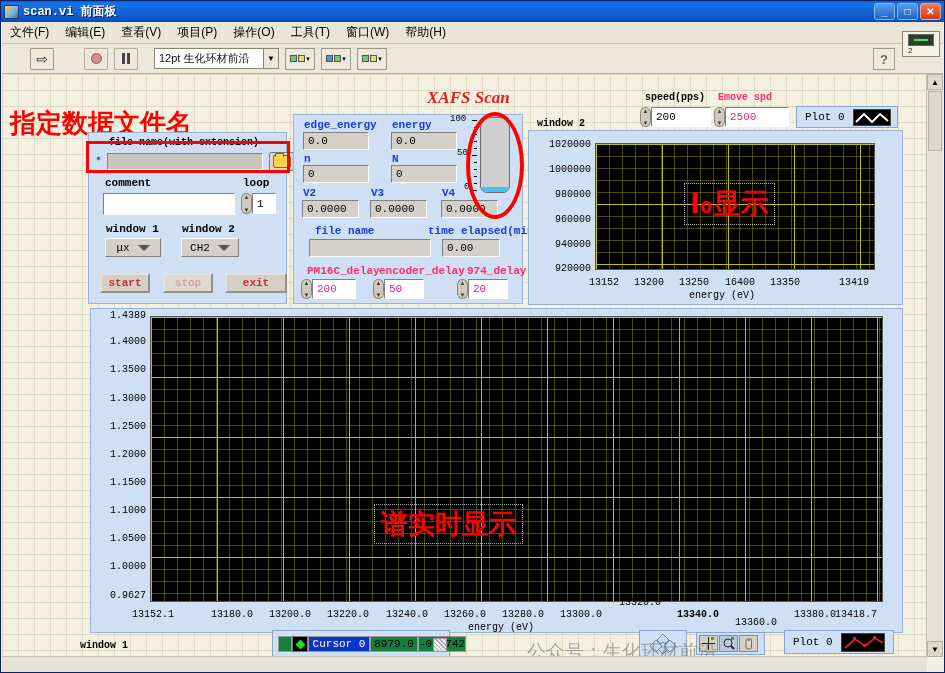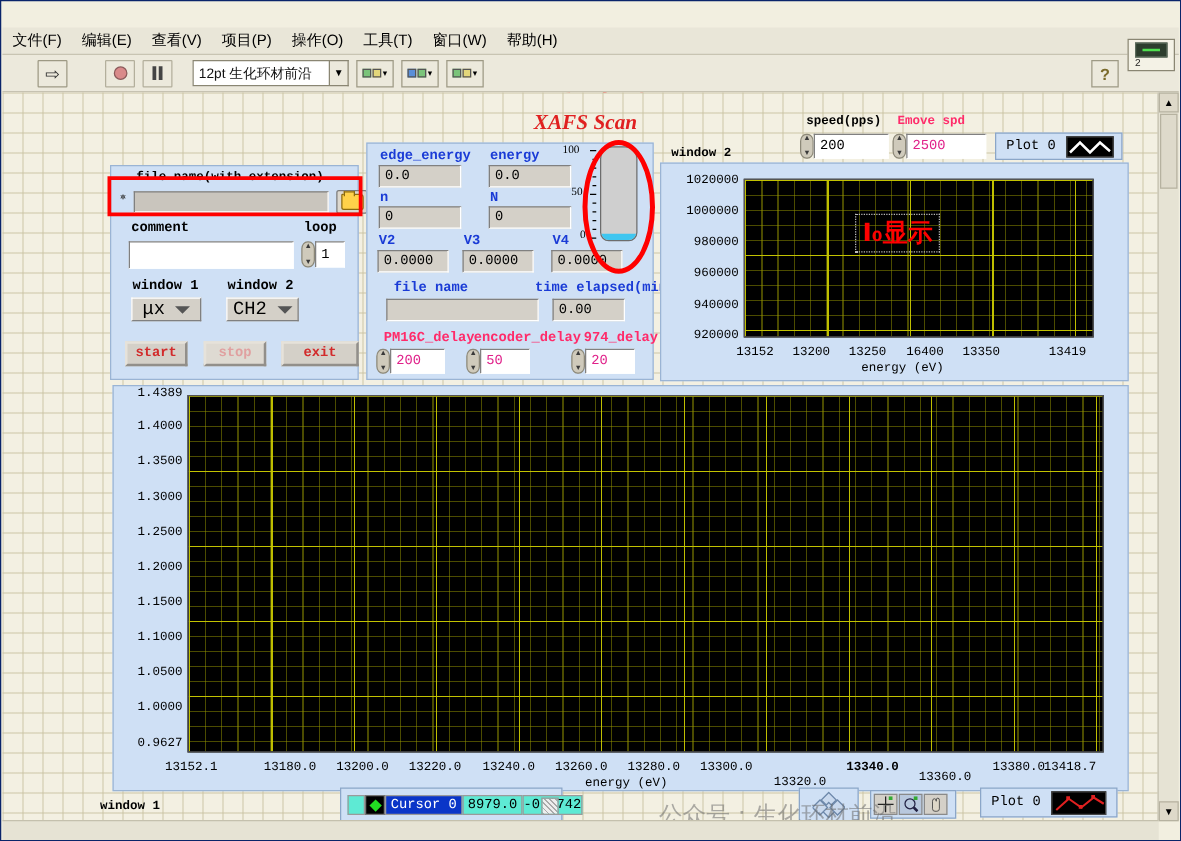--- a/index.html
+++ b/index.html
@@ -121,41 +121,41 @@
      border-left:1px solid #808080; border-right:1px solid #fff; border-bottom:1px solid #fff;
      font-family:"Liberation Mono", monospace; font-size:11px; color:#e0218a;
      display:flex; align-items:center; padding-left:4px; }
   .spin { position:absolute; width:11px; background:#cfcabb; border:1px solid #8c8878;
      border-radius:5px/6px; display:flex; flex-direction:column;
      align-items:center; justify-content:space-between; }
   .spin i { font-size:6px; line-height:6px; color:#3a3a3a; font-style:normal; }
   .ring { position:absolute; background:#d4d0c8; border:1px solid #808080;
      border-top-color:#fff; border-left-color:#fff;
      display:flex; align-items:center; justify-content:center; gap:8px;
-     font-family:"Liberation Mono", monospace; font-size:15px; color:#000; }
+     font-family:"Liberation Mono", monospace; font-size:11px; color:#000; }
   .ring .tri { width:0; height:0; border-left:6px solid transparent;
      border-right:6px solid transparent; border-top:6px solid #555; }
   .btn3d { position:absolute; background:#d4d0c8; border:2px outset #e6e2da;
      font-family:"Liberation Mono", monospace; font-size:11px; font-weight:bold;
      color:#d22b2b; display:flex; align-items:center; justify-content:center; }
   .btn3d.dis { color:#e0a0a0; background:#dedad2; }
   .folderbtn { position:absolute; background:#dcd8cf; border:1px solid #7b7b7b;
      border-radius:2px; display:flex; align-items:center; justify-content:center; }
   .folder { width:18px; height:13px; background:#ffd24a; border:1px solid #8a6a10;
      border-radius:1px 3px 2px 2px; position:relative; }
   .folder:after { content:''; position:absolute; left:1px; top:-3px; width:7px; height:3px;
      background:#ffd24a; border:1px solid #8a6a10; border-bottom:none; }
   .pathicon { position:absolute; width:11px; font-family:"Liberation Mono",monospace;
      font-size:8px; color:#333; line-height:8px; }
 
   
   .tank-body { position:absolute; background:#cfcfcf; border:1px solid #6d6d6d;
      border-radius:10px 10px 7px 7px; overflow:hidden; }
   .tank-fill { position:absolute; left:0; right:0; bottom:0; background:#3fc6f0; }
-  .tank-scale { position:absolute; font-family:Liberation Serif, serif;
+  .tank-scale { position:absolute; font-family:Liberation Mono, monospace;
      font-size:9px; color:#000; }
   .tick { position:absolute; background:#000; height:1px; }
 
   
   .graphframe { position:absolute; background:#cfe0f5; border:1px solid #9ab4d4; }
   .plotarea { position:absolute; background:#000;
      background-image:
        repeating-linear-gradient(to right, rgba(180,180,0,.55) 0 1px, transparent 1px 13px),
        repeating-linear-gradient(to bottom, rgba(180,180,0,.55) 0 1px, transparent 1px 13px);
      border:1px solid #555; }
@@ -174,21 +174,21 @@
      font-size:10px; color:#000; white-space:nowrap; }
   .plotlegend { position:absolute; background:#cfe0f5; border:1px solid #8ba6c8;
      display:flex; align-items:center; }
   .plotlegend .nm { font-family:"Liberation Mono", monospace; font-size:11px;
      color:#000; padding:0 8px; }
   .plotlegend .sw { background:#000; border:1px solid #444; }
 
   
   .curleg { position:absolute; background:#cfe0f5; border:1px solid #8ba6c8; }
   .curleg-row { position:absolute; display:flex; align-items:center; }
-  .cur-cell { background:#5eead4; border:1px solid #9a9a9a;
+  .cur-cell { background:#15803d; border:1px solid #9a9a9a;
      font-family:"Liberation Mono", monospace; font-size:11px; color:#000;
      display:flex; align-items:center; justify-content:center; height:16px; }
   .cur-name { background:#0a35c8; color:#fff; }
   .cur-mark { width:16px; height:16px; background:#000; border:1px solid #777;
      display:flex; align-items:center; justify-content:center; }
   .cur-mark i { display:block; width:7px; height:7px; background:#22dd22;
      transform:rotate(45deg); }
 
   
   .gpal { position:absolute; background:#cfe0f5; border:1px solid #8ba6c8;
@@ -200,20 +200,29 @@
      display:flex; align-items:center; justify-content:center; }
 
   .wmark { position:absolute; color:rgba(110,110,110,.55); font-size:19px;
      font-family:"DejaVu Sans", sans-serif; white-space:nowrap; }
 </style>
 </head>
 <body>
 
 <div id="app">
 
+  <div class="titlebar">
+    <div class="tb-icon"></div>
+    <div class="tb-title">scan.vi  前面板</div>
+    <div class="tb-btns">
+      <div class="tb-btn">_</div>
+      <div class="tb-btn">□</div>
+      <div class="tb-btn close">✕</div>
+    </div>
+  </div>
 
   <div class="menubar">
     <div class="menu-item">文件(F)</div>
     <div class="menu-item">编辑(E)</div>
     <div class="menu-item">查看(V)</div>
     <div class="menu-item">项目(P)</div>
     <div class="menu-item">操作(O)</div>
     <div class="menu-item">工具(T)</div>
     <div class="menu-item">窗口(W)</div>
     <div class="menu-item">帮助(H)</div>
@@ -257,20 +266,21 @@
   </div>
   <div class="ctx-btn" style="top:30px">
     <div class="ctx-scr">
         <i></i>
       </div>
     <div class="ctx-lbl">2</div>
   </div>
 
   <div class="canvas">
 
+    <div class="anno" style="left:8px; top:32px; font-size:26px;">指定数据文件名</div>
 
     <div class="anno" style="left:387px; top:-27px; font-size:23px;">采谱进程指示</div>
 
     <div class="anno" style="left:425px; top:14px; font-size:17px; font-style:italic; font-family:'Liberation Serif',serif; color:#e02020;">XAFS  Scan</div>
 
     <div class="lvpanel" style="left:86px; top:58px; width:199px; height:172px;">
 
       <div class="lbl black" style="left:20px; top:4px; font-size:10px;">file name(with extension)</div>
 
       <div class="pathicon" style="left:7px; top:22px;">
@@ -411,21 +421,21 @@
       <div class="ylab" style="left:0; top:132px;width:62px;">920000</div>
 
       <div class="xlab" style="left:60px;  top:146px;">13152</div>
       <div class="xlab" style="left:105px; top:146px;">13200</div>
       <div class="xlab" style="left:150px; top:146px;">13250</div>
       <div class="xlab" style="left:196px; top:146px;">16400</div>
       <div class="xlab" style="left:241px; top:146px;">13350</div>
       <div class="xlab" style="left:310px; top:146px;">13419</div>
       <div class="axtitle" style="left:160px; top:159px;">energy (eV)</div>
 
-      <div class="anno" style="left:155px; top:40px; font-size:20px; border:1px dotted #bbb; padding:1px 5px;">I₀显示</div>
+      <div class="anno" style="left:155px; top:52px; font-size:28px; border:1px dotted #bbb; padding:1px 5px;">I₀显示</div>
     </div>
 
     <div class="graphframe" style="left:88px; top:234px; width:813px; height:325px;">
       <div class="plotarea major" style="left:59px; top:7px; width:733px; height:286px;"></div>
 
       <div class="ylab" style="left:0; top:1px;   width:55px;">1.4389</div>
       <div class="ylab" style="left:0; top:27px;  width:55px;">1.4000</div>
       <div class="ylab" style="left:0; top:55px;  width:55px;">1.3500</div>
       <div class="ylab" style="left:0; top:84px;  width:55px;">1.3000</div>
       <div class="ylab" style="left:0; top:112px; width:55px;">1.2500</div>
@@ -437,28 +447,29 @@
       <div class="ylab" style="left:0; top:281px; width:55px;">0.9627</div>
 
       <div class="xlab" style="left:41px;  top:300px;text-align:right;">13152.1</div>
       <div class="xlab" style="left:120px; top:300px;">13180.0</div>
       <div class="xlab" style="left:178px; top:300px;">13200.0</div>
       <div class="xlab" style="left:236px; top:300px;">13220.0</div>
       <div class="xlab" style="left:295px; top:300px;">13240.0</div>
       <div class="xlab" style="left:353px; top:300px;">13260.0</div>
       <div class="xlab" style="left:411px; top:300px;">13280.0</div>
       <div class="xlab" style="left:469px; top:300px;">13300.0</div>
-      <div class="xlab" style="left:528px; top:312px;">13320.0</div>
+      <div class="xlab" style="left:528px; top:288px;">13320.0</div>
       <div class="xlab" style="left:586px; top:300px;font-weight:bold;">13340.0</div>
       <div class="xlab" style="left:644px; top:308px;">13360.0</div>
       <div class="xlab" style="left:703px; top:300px;">13380.0</div>
 
       <div class="xlab" style="left:744px; top:300px;">13418.7</div>
       <div class="axtitle" style="left:377px; top:313px;">energy (eV)</div>
 
+      <div class="anno" style="left:283px; top:195px; font-size:27px; border:1px dotted #aaa; padding:1px 6px;">谱实时显示</div>
     </div>
 
     <div class="lbl black" style="left:78px; top:566px; font-size:10px;">window 1</div>
 
     <div class="curleg" style="left:270px; top:556px; width:178px; height:27px;">
       <div class="curleg-row" style="left:5px; top:5px;">
         <div class="cur-cell" style="width:14px;"></div>
         <div class="cur-mark">
             <i></i>
           </div>

